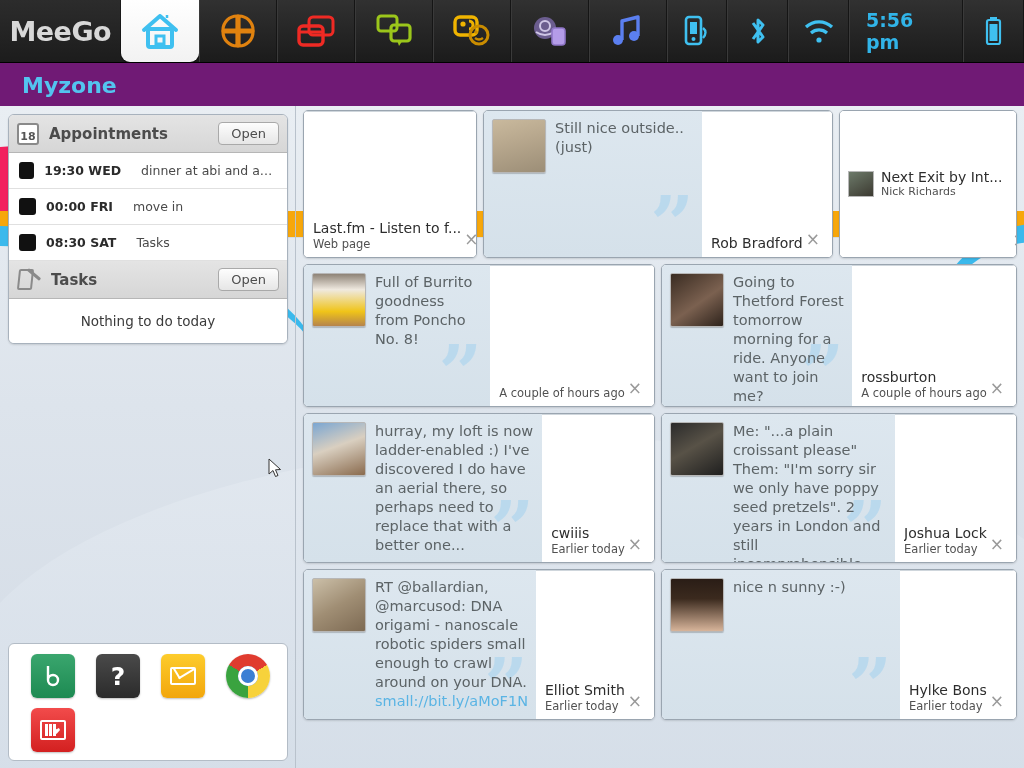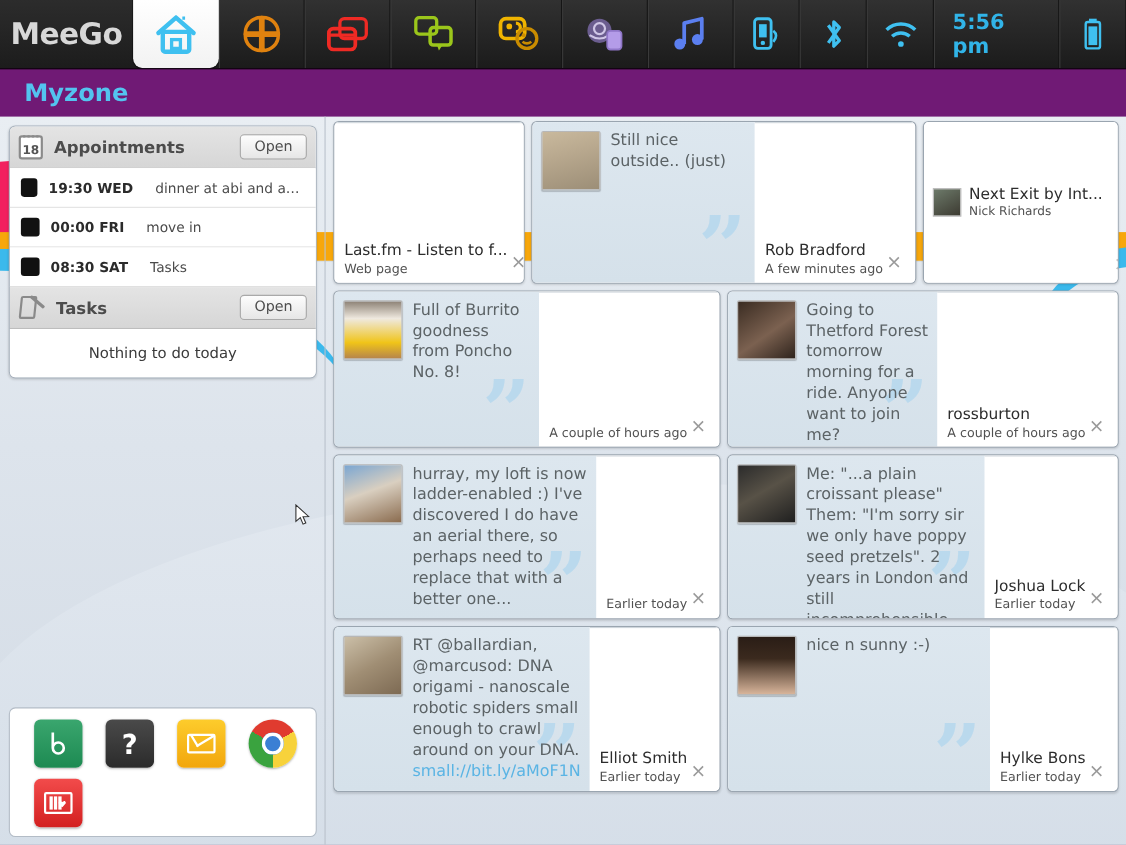--- a/index.html
+++ b/index.html
@@ -550,21 +550,20 @@
 
           <div class="card" style="width:350px;height:148px;">
             <div class="card-body">
               <span class="avatar av-rob"></span>
               <span class="msg">Still nice outside.. (just)</span>
               <span class="quote-mark">”</span>
             </div>
             <div class="card-foot">
               <div class="foot-txt">
                 <div class="foot-name">Rob Bradford</div>
-                <div class="foot-sub">A few minutes ago</div>
               </div>
               <span class="close-x">×</span>
             </div>
           </div>
 
           <div class="card" style="width:178px;height:148px;">
             <div class="photo">
               <i class="ph-tree" style="left:-6px;"></i>
               <i class="ph-tree" style="left:28px;top:-14px;width:38px;height:38px;"></i>
               <i class="ph-tree" style="left:70px;top:-10px;width:48px;height:40px;"></i>
@@ -618,20 +617,21 @@
 
         <div class="row">
           <div class="card" style="width:352px;height:150px;">
             <div class="card-body">
               <span class="avatar av-cat"></span>
               <span class="msg">hurray, my loft is now ladder-enabled :) I've discovered I do have an aerial there, so perhaps need to replace that with a better one...</span>
               <span class="quote-mark">”</span>
             </div>
             <div class="card-foot">
               <div class="foot-txt">
+                <div class="foot-name">cwiiis</div>
                 <div class="foot-sub">Earlier today</div>
               </div>
               <span class="close-x">×</span>
             </div>
           </div>
 
           <div class="card" style="width:356px;height:150px;">
             <div class="card-body">
               <span class="avatar av-lego"></span>
               <span class="msg">Me: "...a plain croissant please" Them: "I'm sorry sir we only have poppy seed pretzels". 2 years in London and still incomprehensible...</span>

